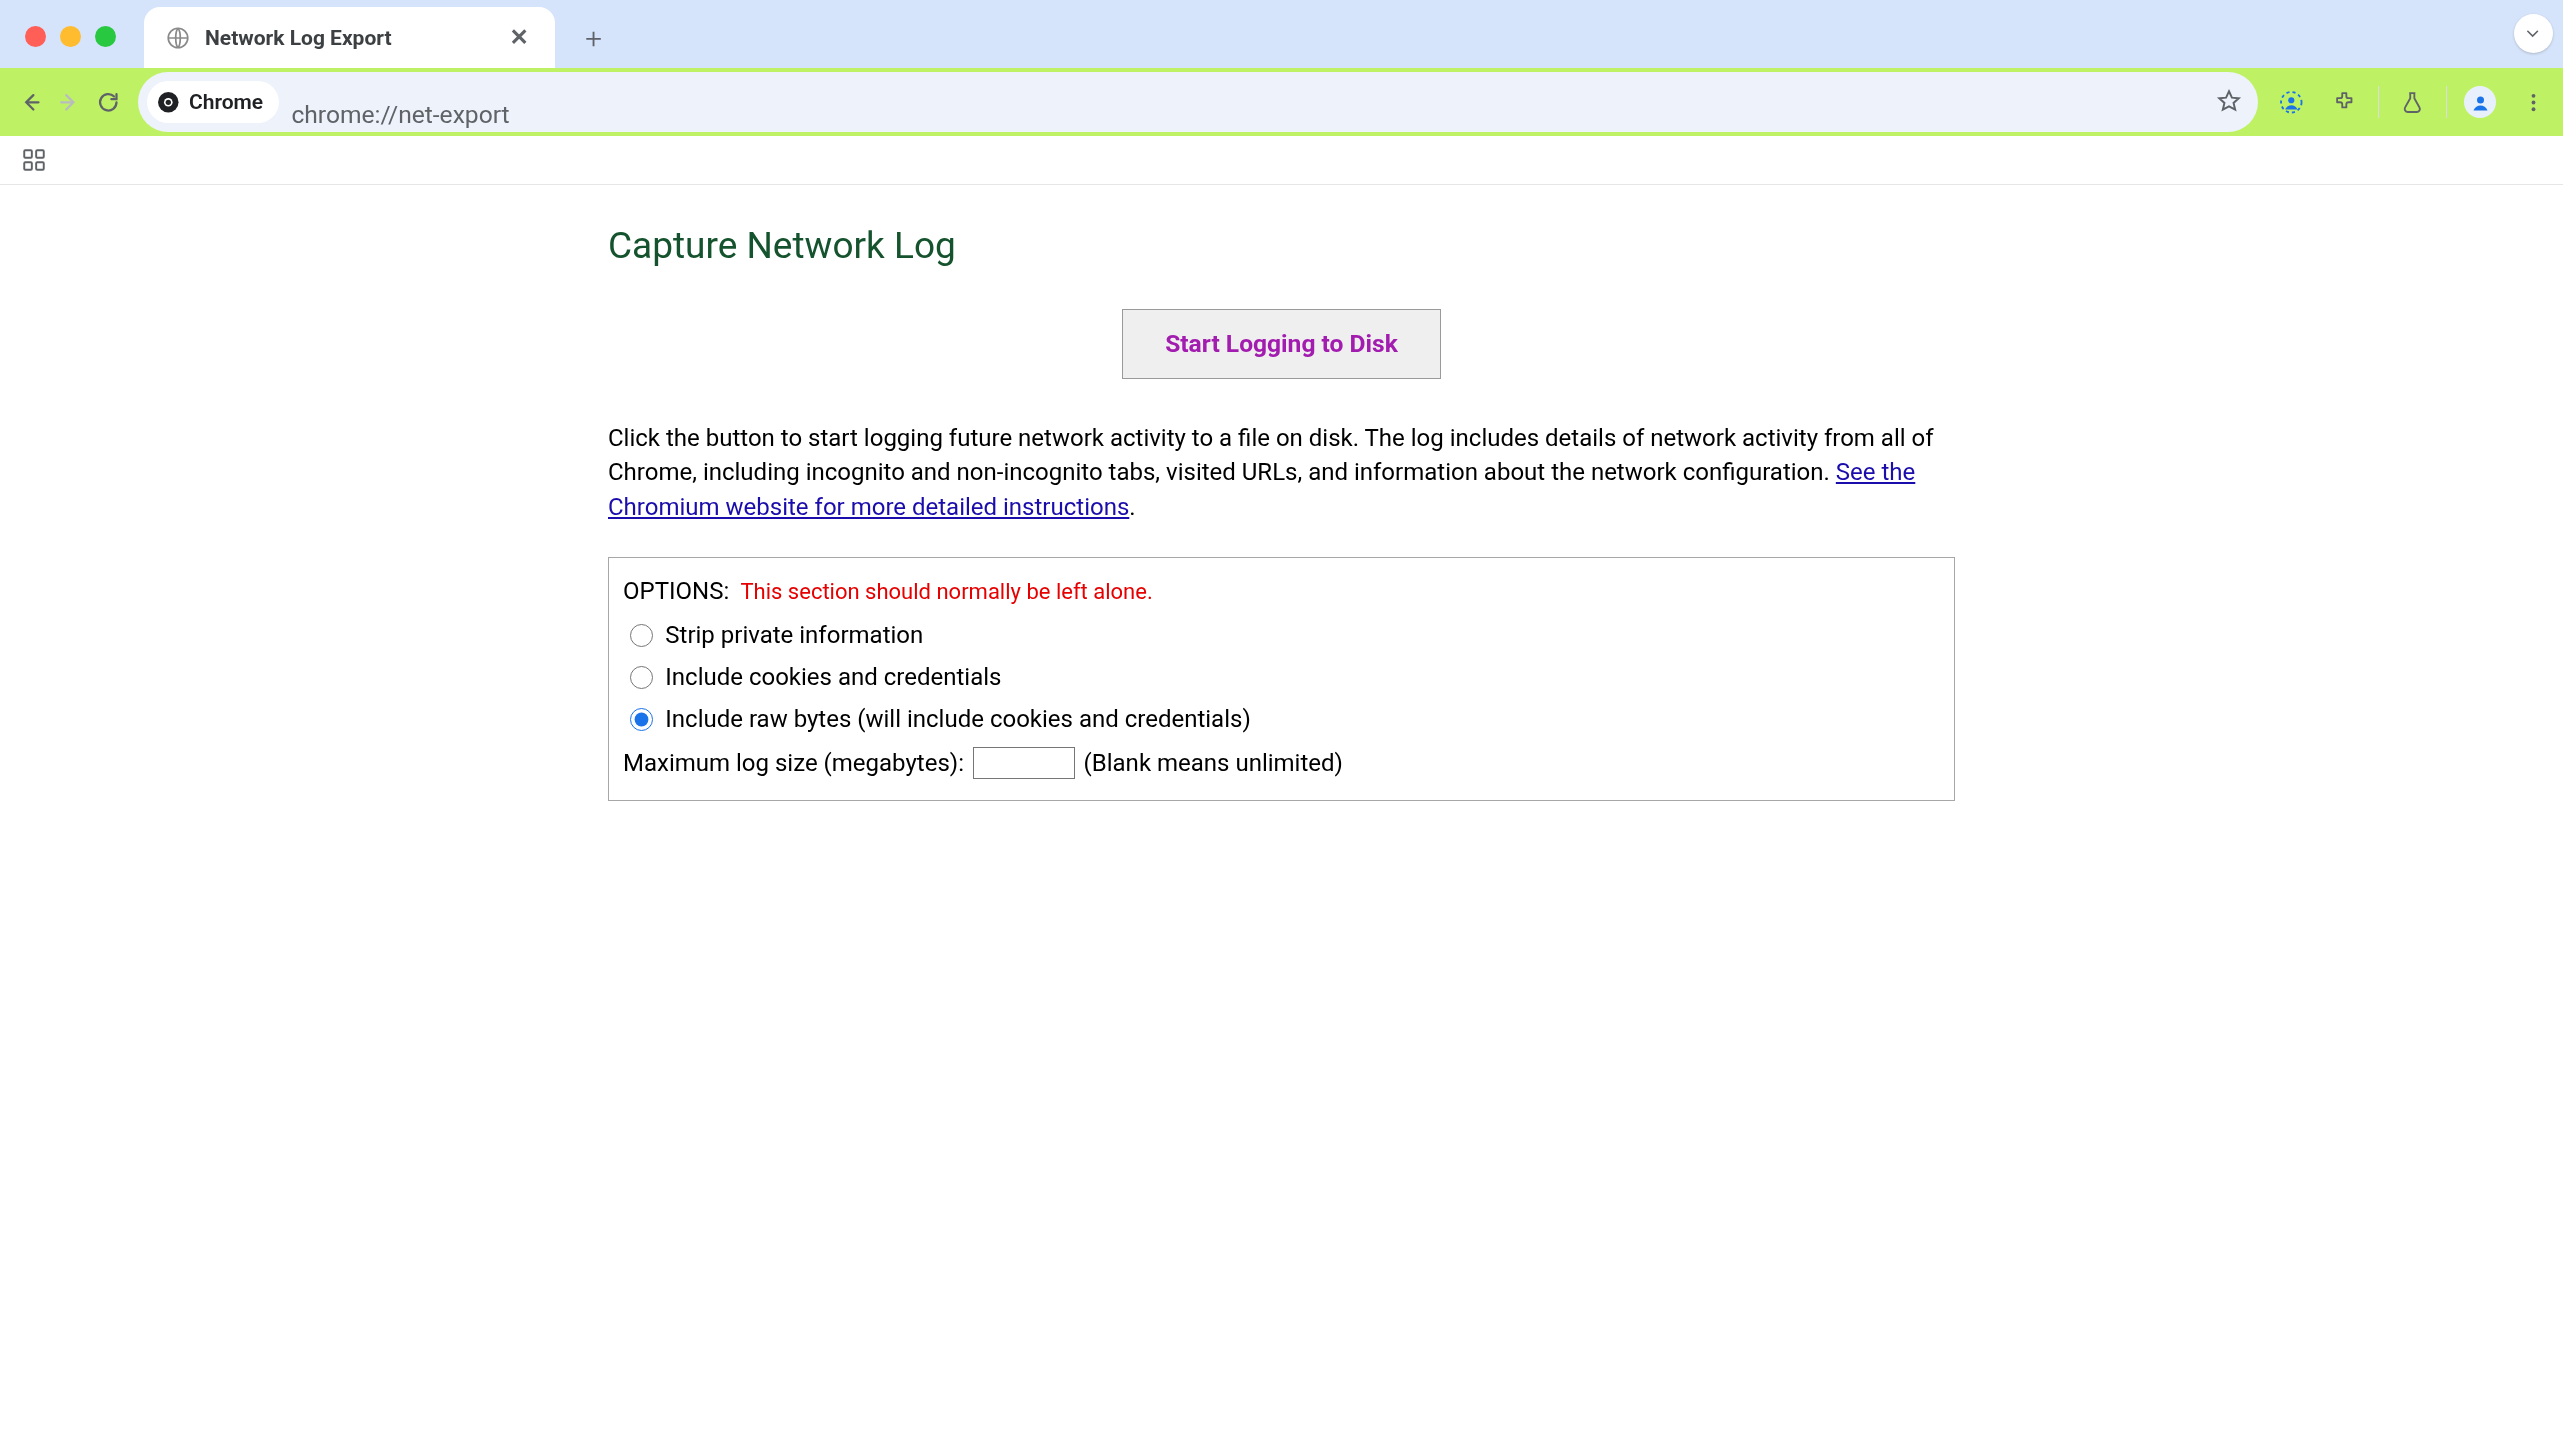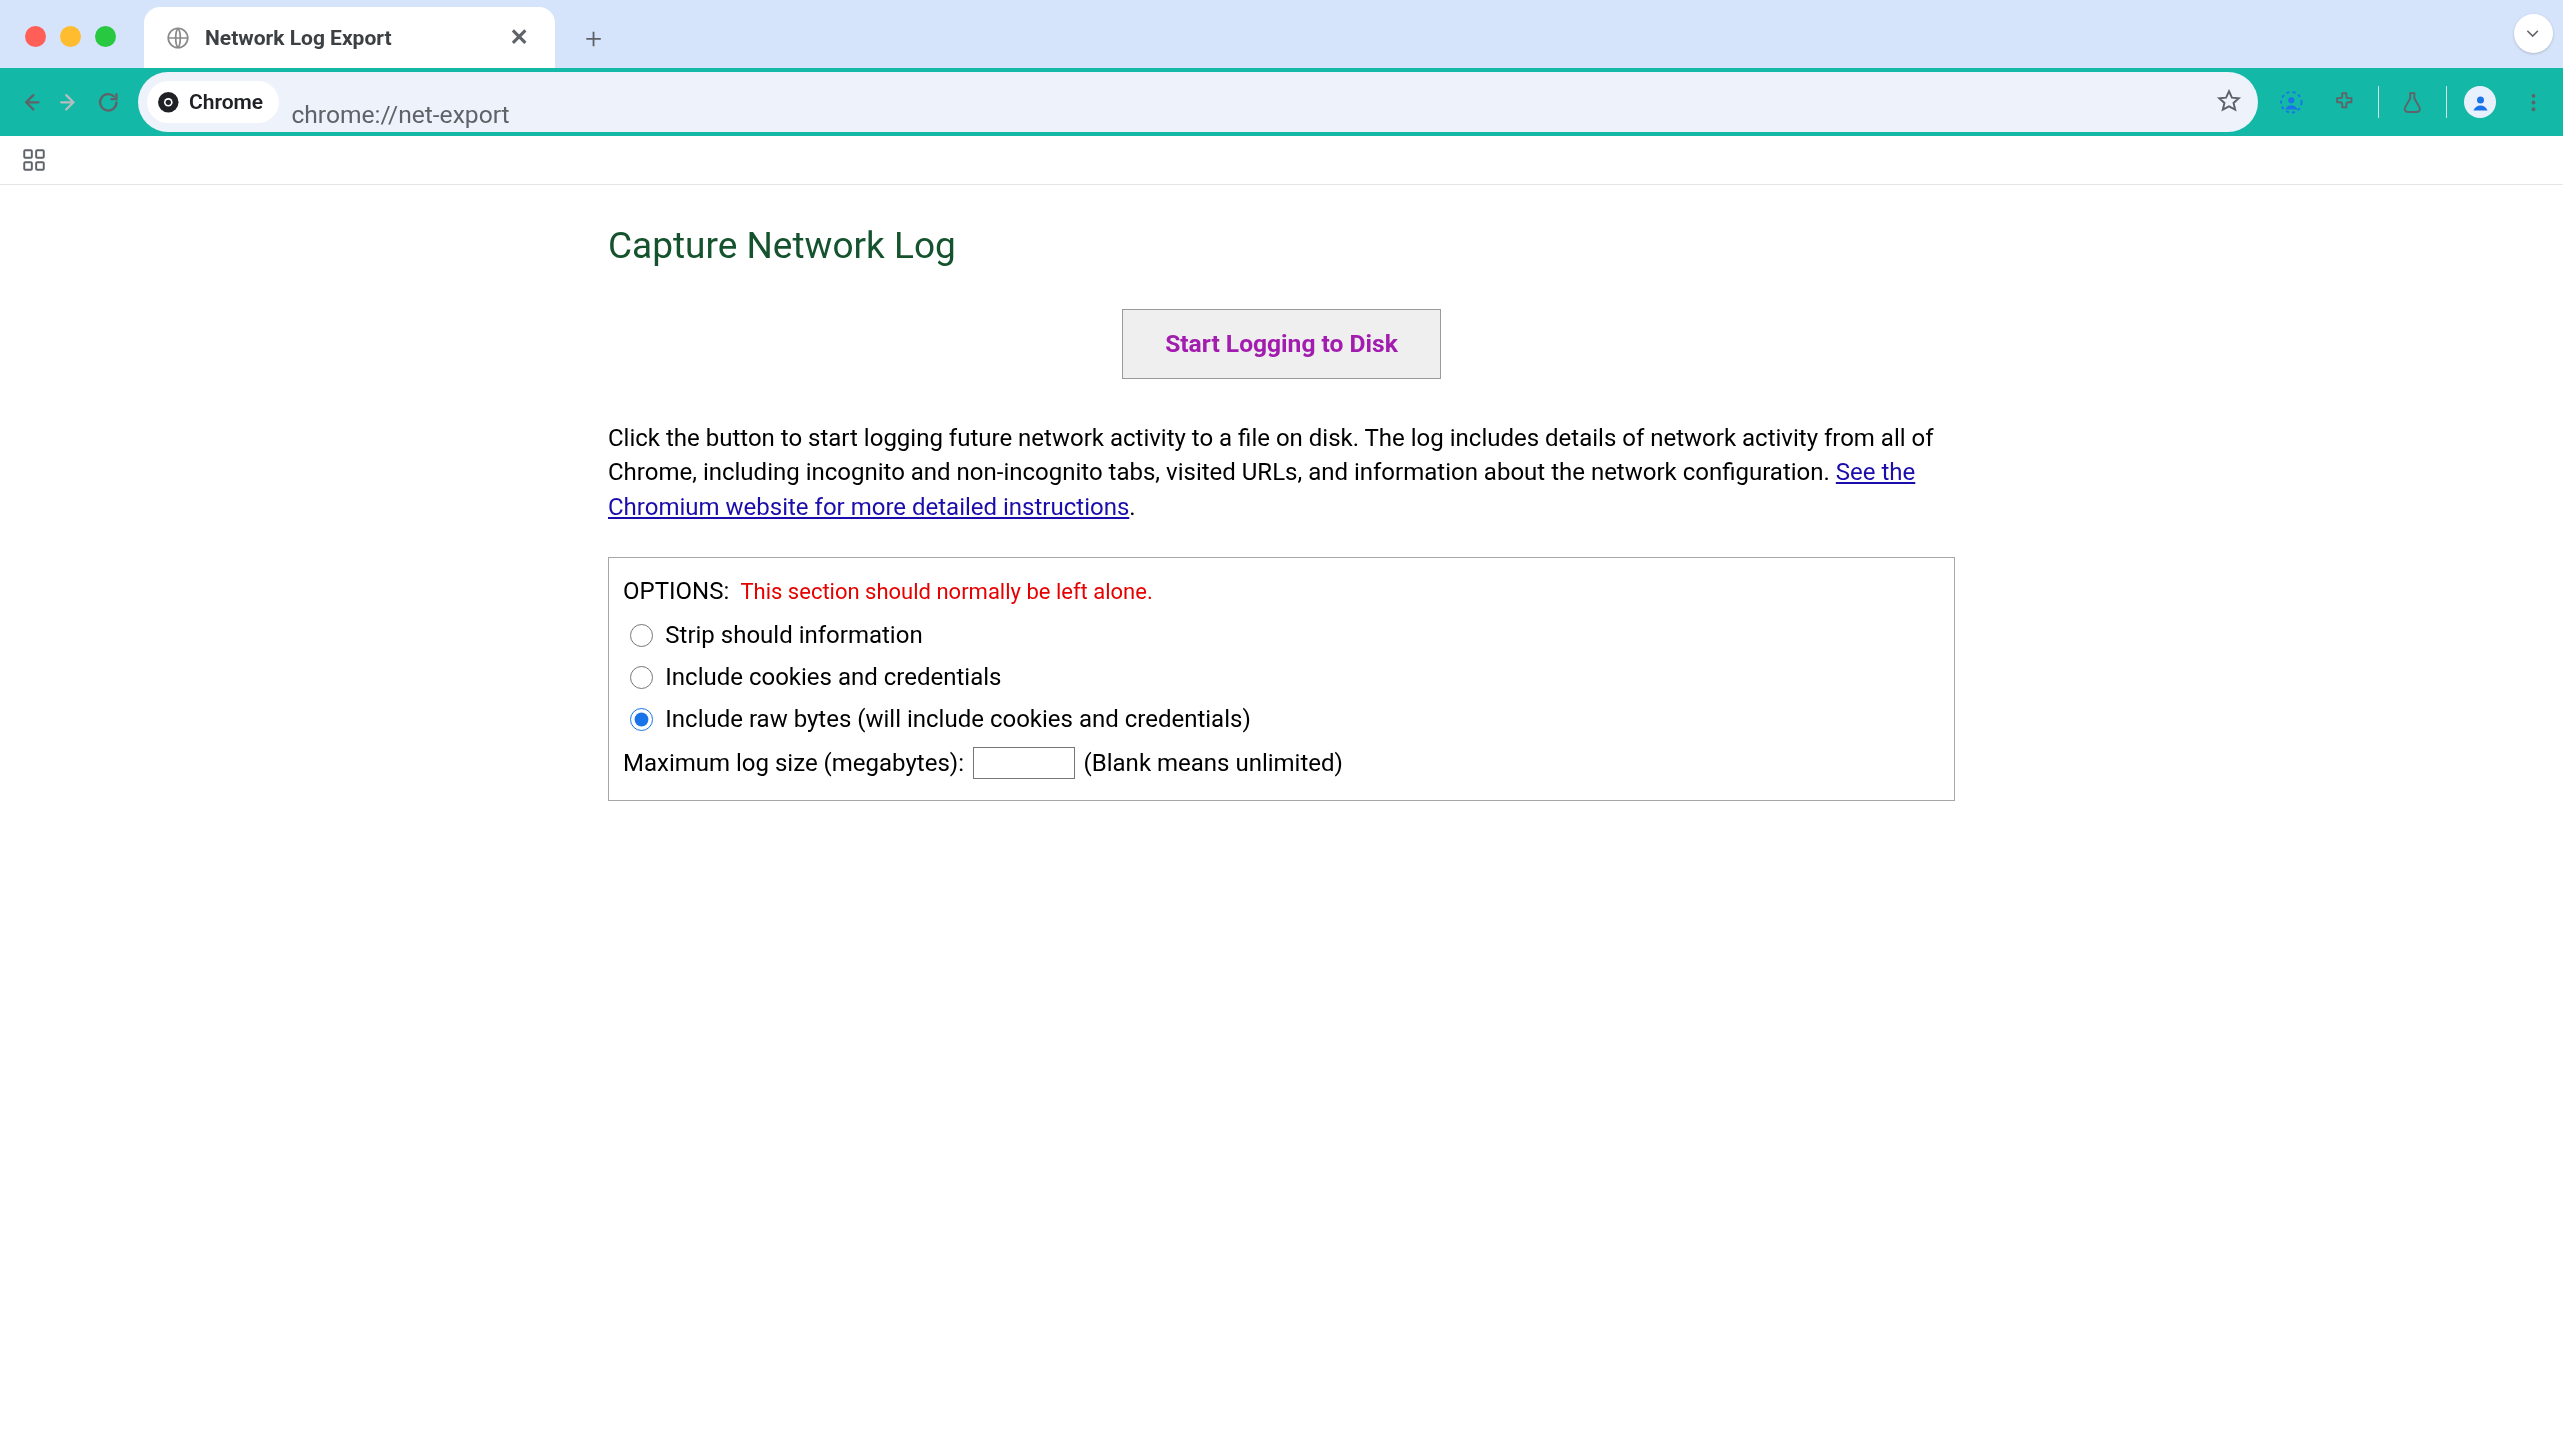--- a/index.html
+++ b/index.html
@@ -64,21 +64,21 @@
       width: 39px; height: 39px;
       border-radius: 50%;
       background: #fff;
       box-shadow: 0 0.9px 2.6px rgba(0,0,0,0.2);
       display:flex; align-items:center; justify-content:center;
     }
 
     
     .toolbar {
       height: 68px;
-      background: #14b8a6;
+      background: #bef264;
       display: flex;
       align-items: center;
       padding: 0 10.5px;
     }
     .nav-btn {
       width: 39px; height: 39px;
       display: flex; align-items: center; justify-content: center;
       color: #5f6368;
       border-radius: 50%;
       cursor: pointer;
@@ -325,21 +325,21 @@
     </p>
 
     <div class="options-box">
       <div class="options-head">
         <b>OPTIONS:</b>
         <span class="warn">This section should normally be left alone.</span>
       </div>
 
       <label class="radio-row">
         <input type="radio" name="pii" style="">
-        <span>Strip should information</span>
+        <span>Strip private information</span>
       </label>
       <label class="radio-row">
         <input type="radio" name="pii" style="">
         <span>Include cookies and credentials</span>
       </label>
       <label class="radio-row">
         <input type="radio" name="pii" checked="" style="">
         <span>Include raw bytes (will include cookies and credentials)</span>
       </label>
 

